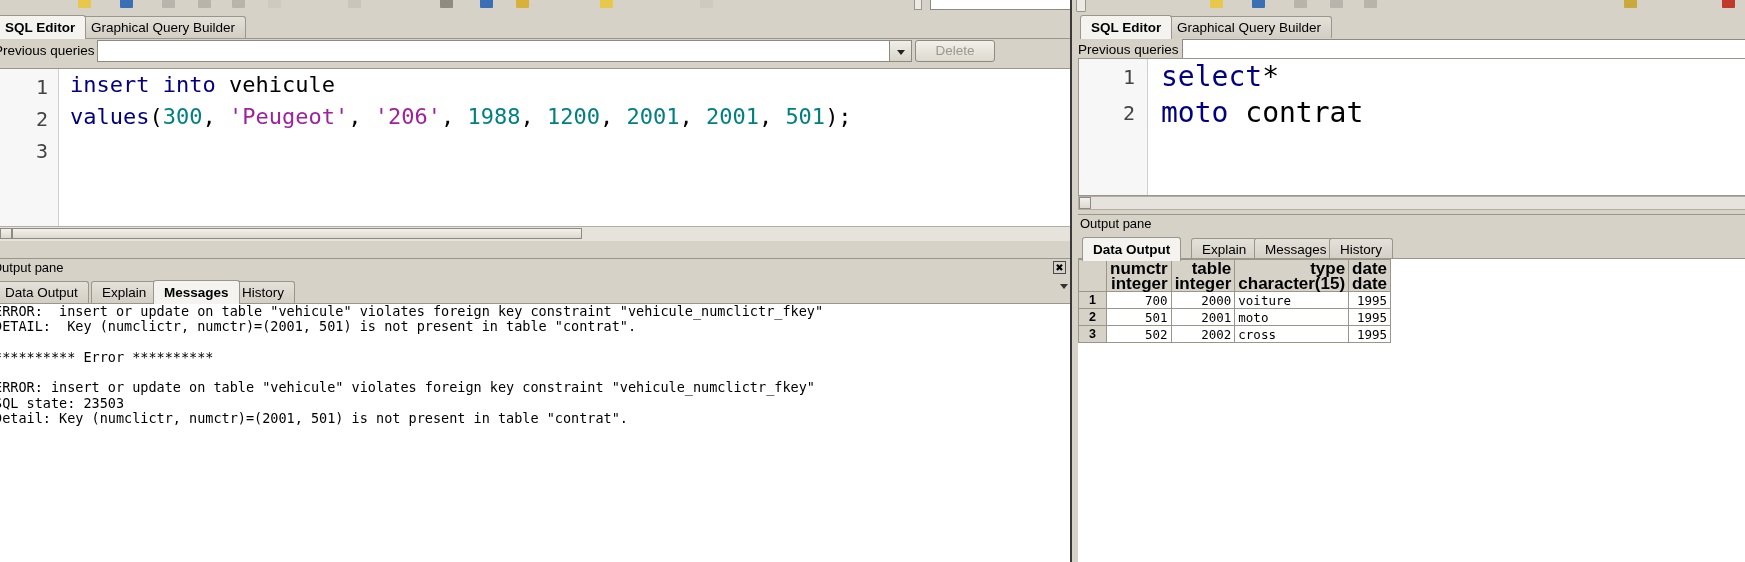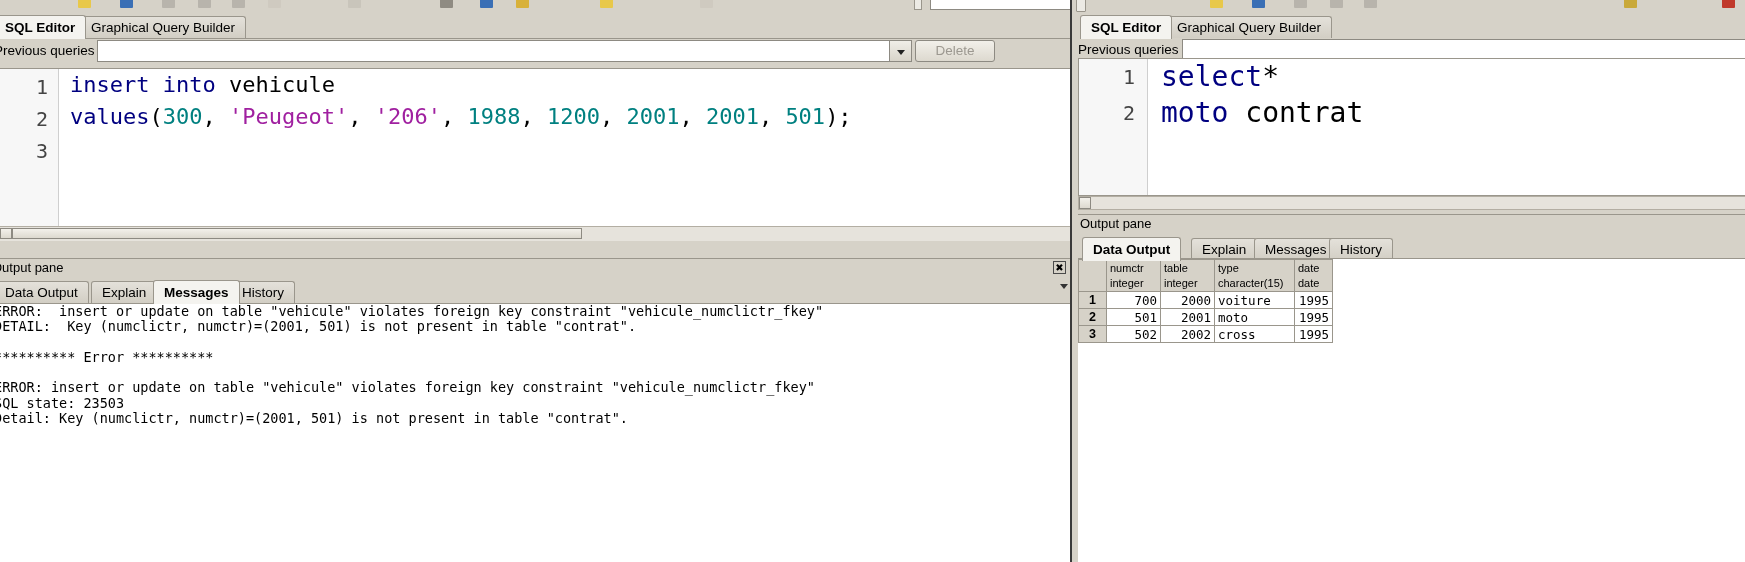--- a/index.html
+++ b/index.html
@@ -167,22 +167,22 @@
   .grid{
     position:absolute;left:6px;top:258px;width:669px;height:304px;
     background:#fff;border-top:1px solid #9a968c;
   }
   table.dg{border-collapse:collapse;font-size:12.5px;}
   table.dg th,table.dg td{
     border:1px solid #9a968c;padding:0 3px;height:17px;box-sizing:border-box;
     font-weight:normal;
   }
   table.dg th{
-    background:#d6d2c8;font-weight:normal;vertical-align:top;
-    font-size:11px;line-height:15px;text-align:left;padding-top:1px;
+    background:#d6d2c8;font-weight:bold;vertical-align:top;
+    font-size:17px;line-height:15px;text-align:right;padding-top:1px;
   }
   table.dg th.corner{background:#d6d2c8;width:28px;}
   table.dg td.rown{
     background:#d6d2c8;text-align:center;font-weight:bold;width:28px;
   }
   table.dg td.numv{text-align:right;font-family:"DejaVu Sans Mono",monospace;font-size:12.5px;}
   table.dg td.txtv{text-align:left;font-family:"DejaVu Sans Mono",monospace;font-size:12.5px;}
   .hdr2{display:block;}
 </style>
 </head>

